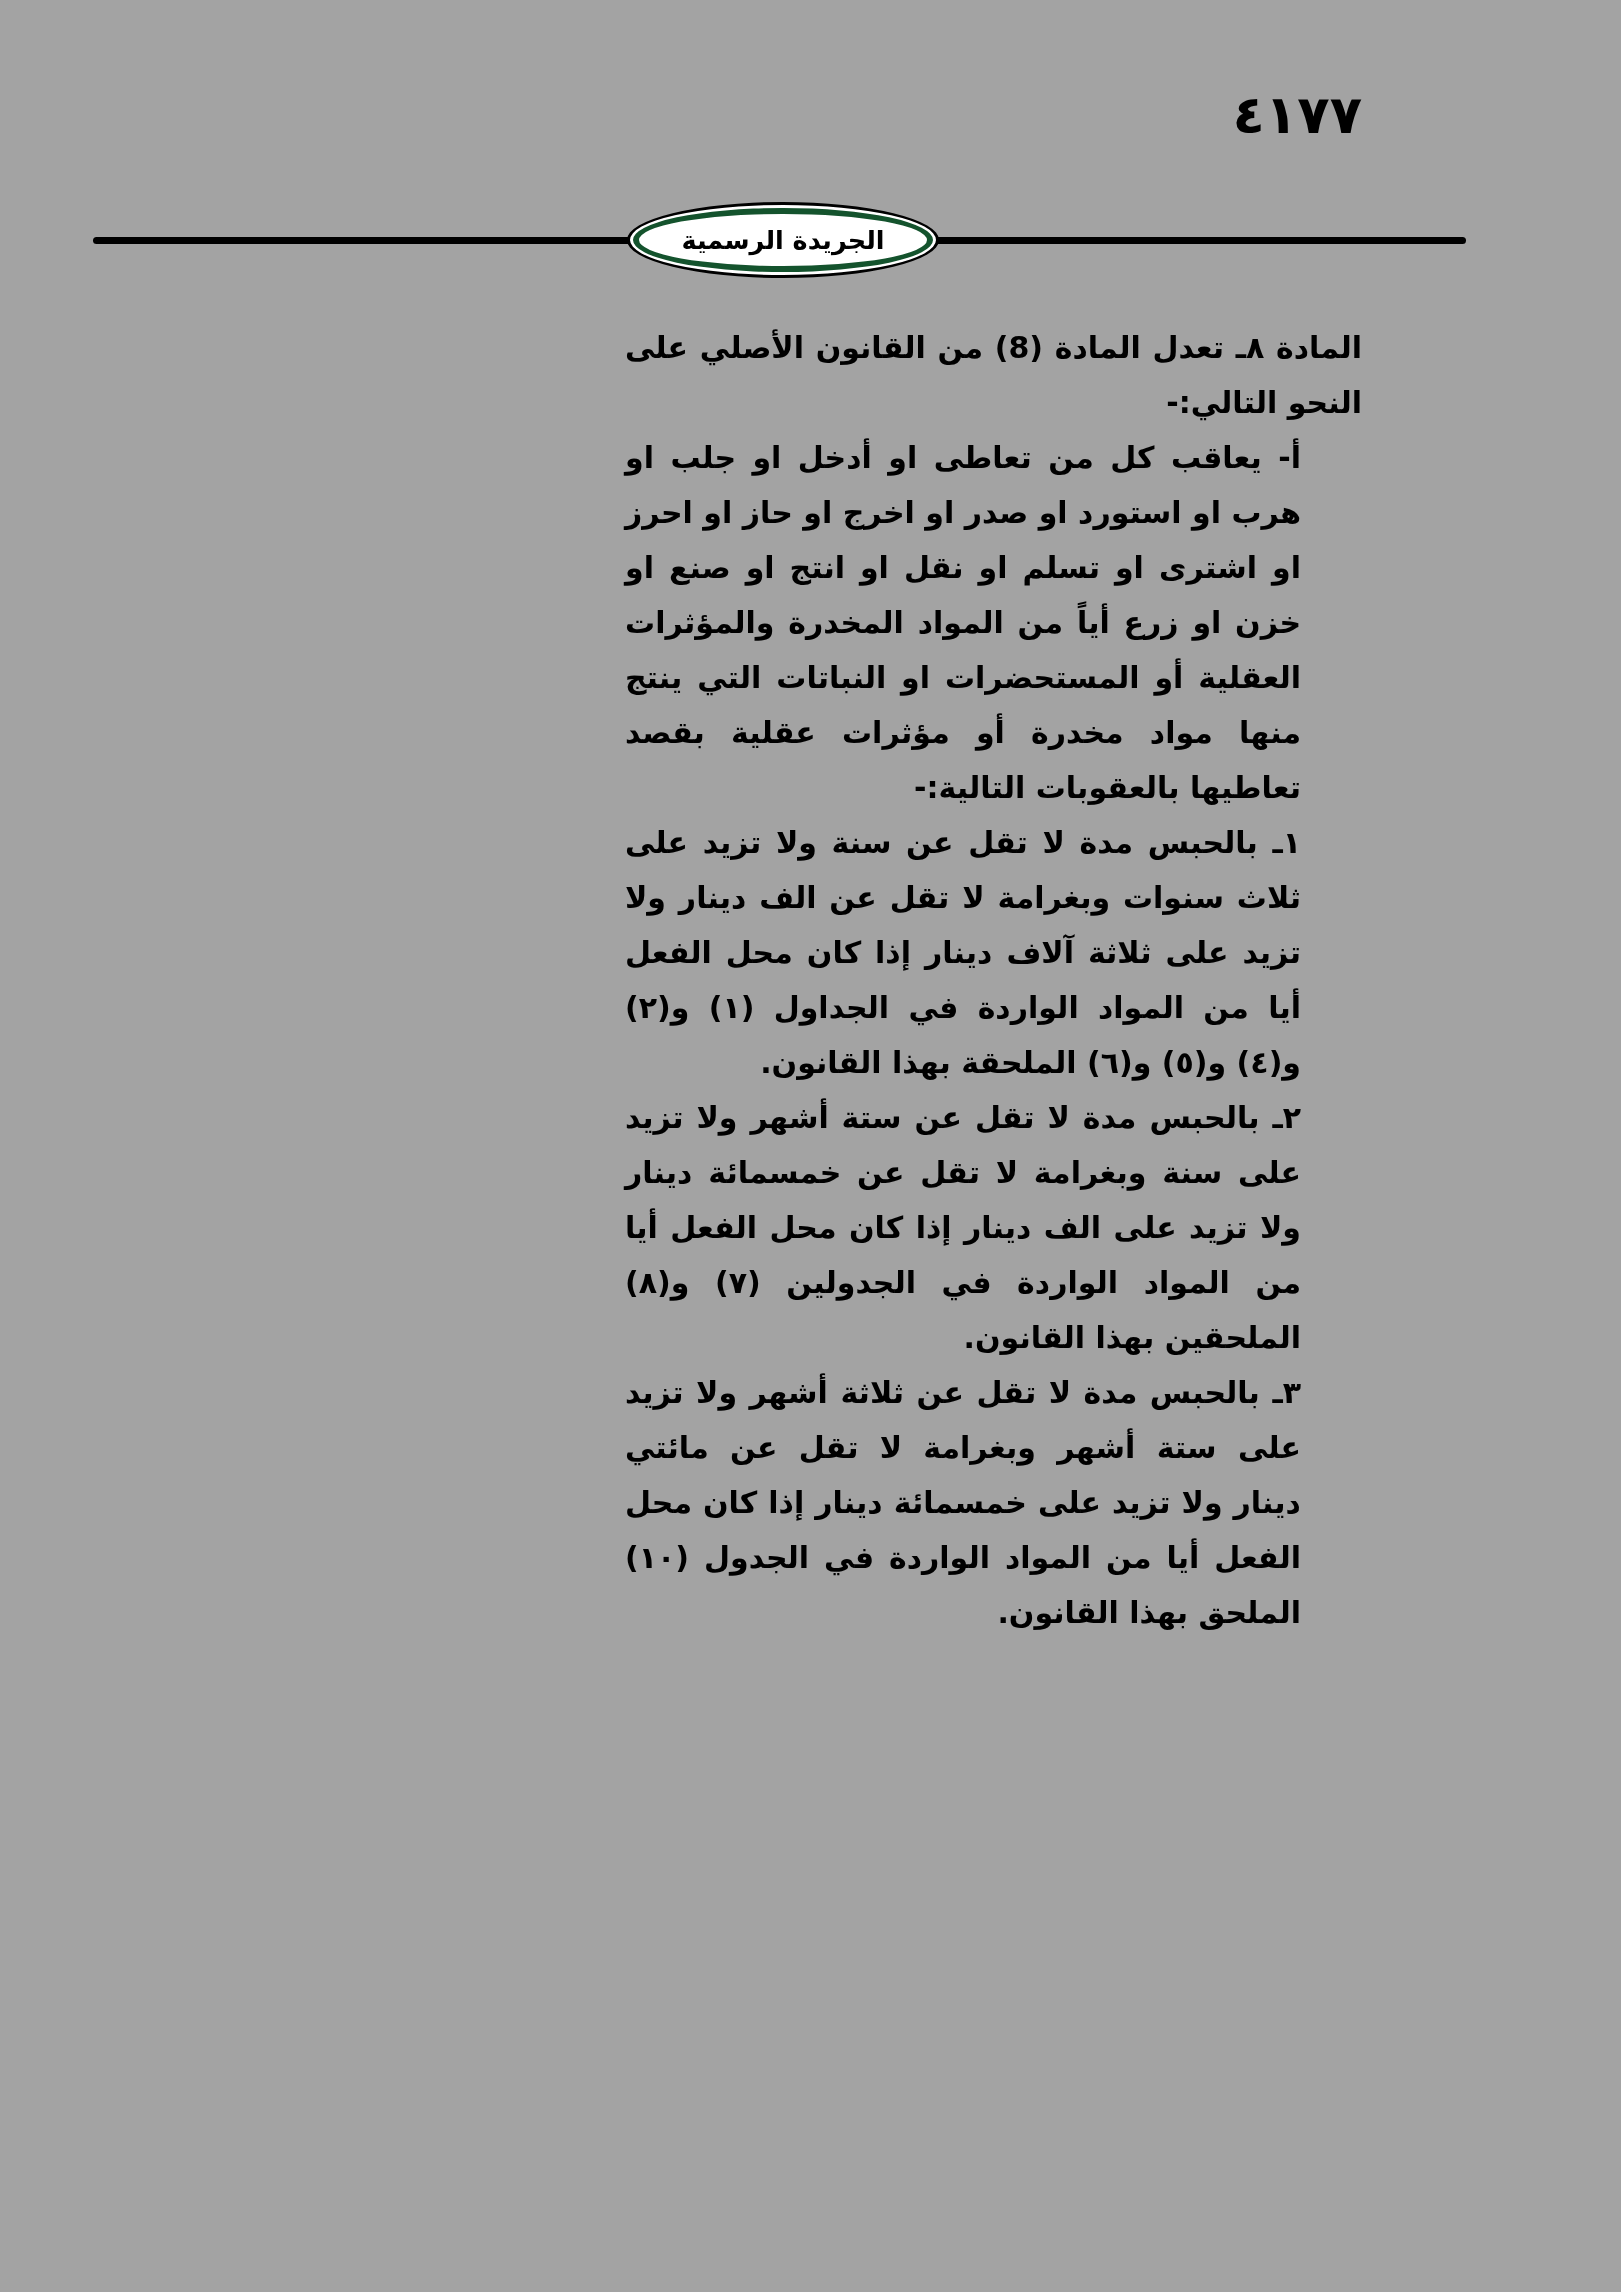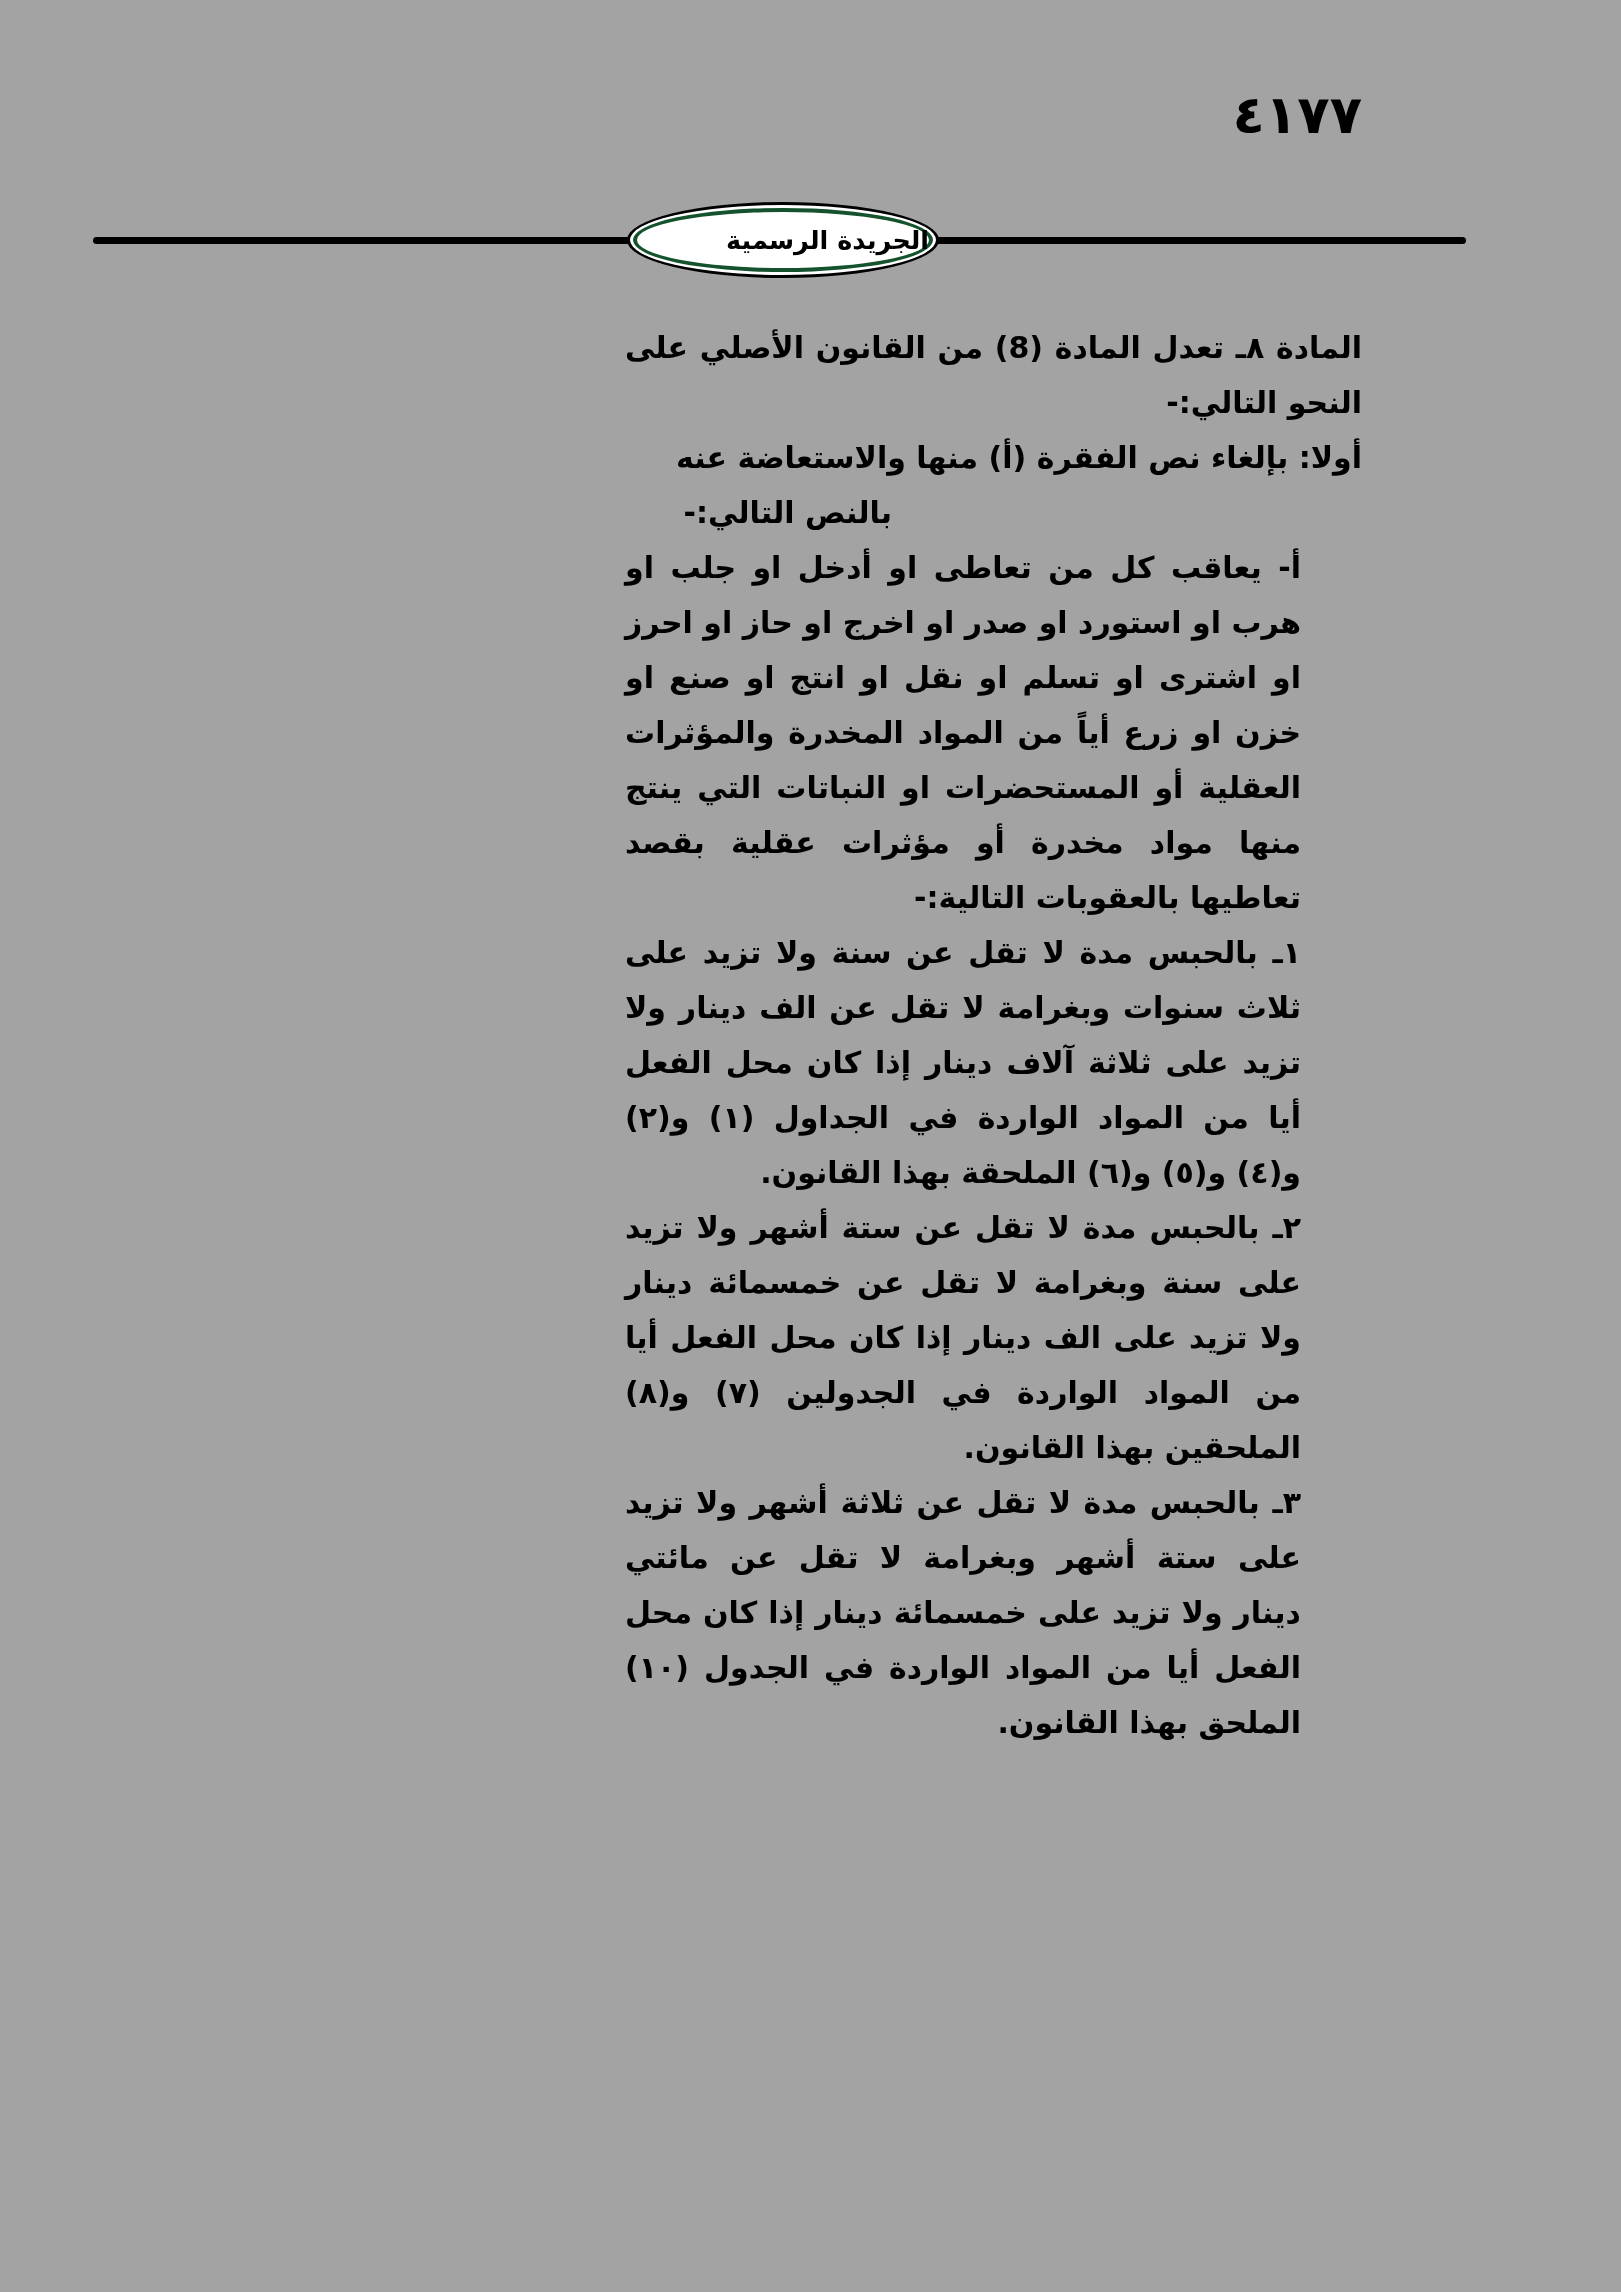--- a/index.html
+++ b/index.html
@@ -46,25 +46,25 @@
     width: 312px;
     height: 76px;
     background: #ffffff;
     border: 3.9px solid #000;
     border-radius: 50%;
     z-index: 2;
   }
   .oval-inner {
     position: absolute;
     top: 2.9px; left: 2.9px; right: 2.9px; bottom: 2.9px;
-    border: 4px solid #14532d;
+    border: 6px solid #14532d;
     border-radius: 50%;
     display: flex;
     align-items: center;
-    justify-content: flex-start;
+    justify-content: center;
   }
   .oval-text { font-size: 25.5px; font-weight: 700; white-space: nowrap; }
 
   
   .body {
     position: absolute;
     top: 265px;
     right: 259px;
     width: 737px;
     direction: rtl;
@@ -96,24 +96,20 @@
         <span class="oval-text">الجريدة الرسمية</span>
       </div>
     </div>
   </div>
 
   <div class="body">
 
 
     <p class="para article-heading">المادة ٨ـ تعدل المادة (8) من القانون الأصلي على النحو التالي:-</p>
 
-    <p class="para first-clause">
-      <span>أولا: بإلغاء نص الفقرة (أ) منها والاستعاضة عنه</span>
-      <span class="tail">بالنص التالي:-</span>
-    </p>
 
     <p class="para clause-a">أ- يعاقب كل من تعاطى او أدخل او جلب او هرب او استورد او صدر او اخرج او حاز او احرز او اشترى او تسلم او نقل او انتج او صنع او خزن او زرع أياً من المواد المخدرة والمؤثرات العقلية أو المستحضرات او النباتات التي ينتج منها مواد مخدرة  أو مؤثرات عقلية بقصد تعاطيها بالعقوبات التالية:-</p>
 
     <p class="para numbered">١ـ بالحبس مدة لا تقل عن سنة ولا تزيد على ثلاث سنوات وبغرامة لا تقل عن الف دينار ولا تزيد على ثلاثة آلاف دينار إذا كان محل الفعل أيا من المواد الواردة في الجداول (١) و(٢) و(٤) و(٥) و(٦) الملحقة بهذا القانون.</p>
 
     <p class="para numbered">٢ـ بالحبس مدة لا تقل عن ستة أشهر ولا تزيد على سنة وبغرامة لا تقل عن خمسمائة دينار ولا تزيد على الف دينار إذا كان محل الفعل أيا من المواد الواردة في الجدولين (٧) و(٨) الملحقين بهذا القانون.</p>
 
     <p class="para numbered">٣ـ بالحبس مدة لا تقل عن ثلاثة أشهر ولا تزيد على ستة أشهر وبغرامة لا تقل عن مائتي دينار ولا تزيد على خمسمائة دينار إذا كان محل الفعل أيا من المواد الواردة في الجدول (١٠) الملحق بهذا القانون.</p>
 
   </div>

